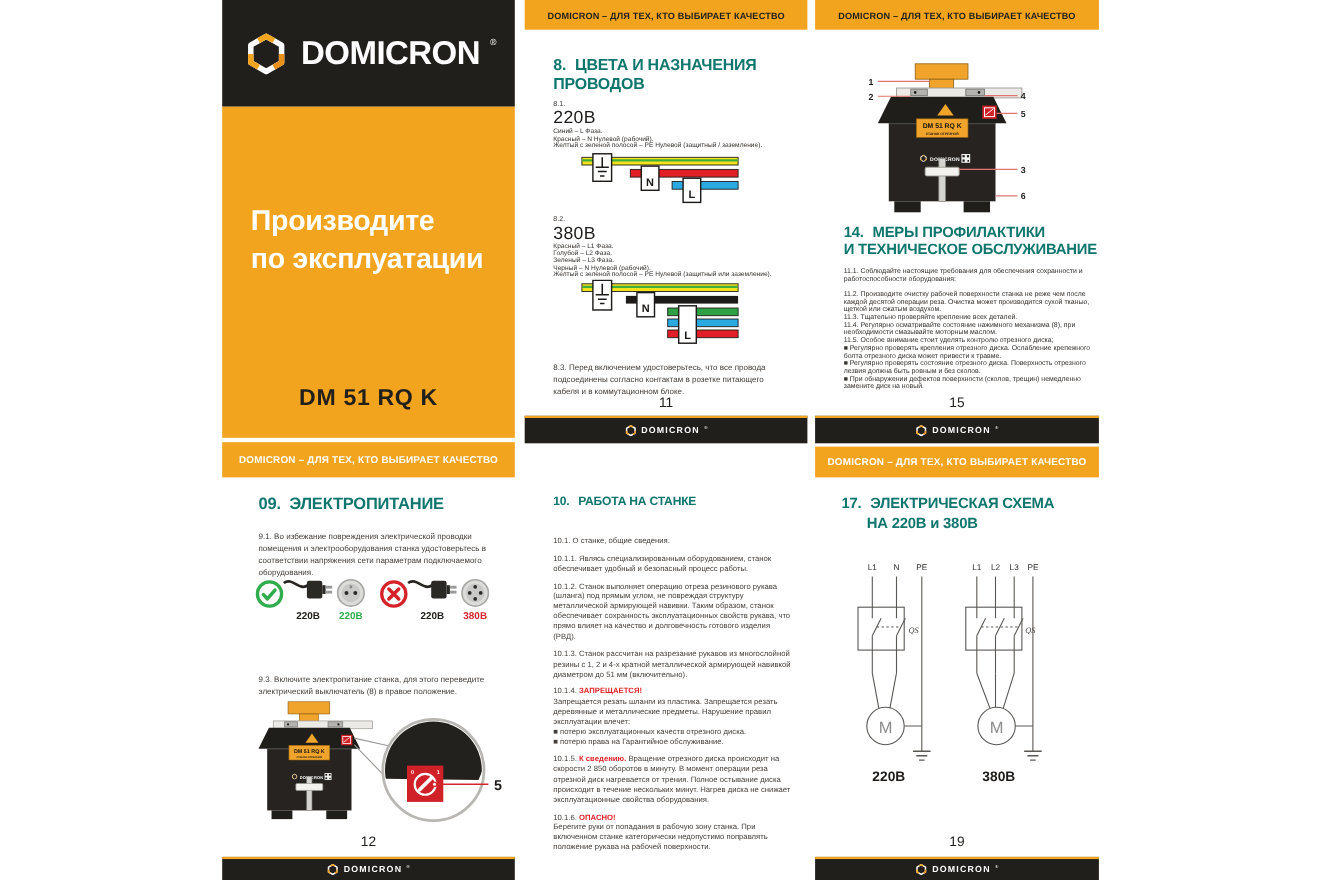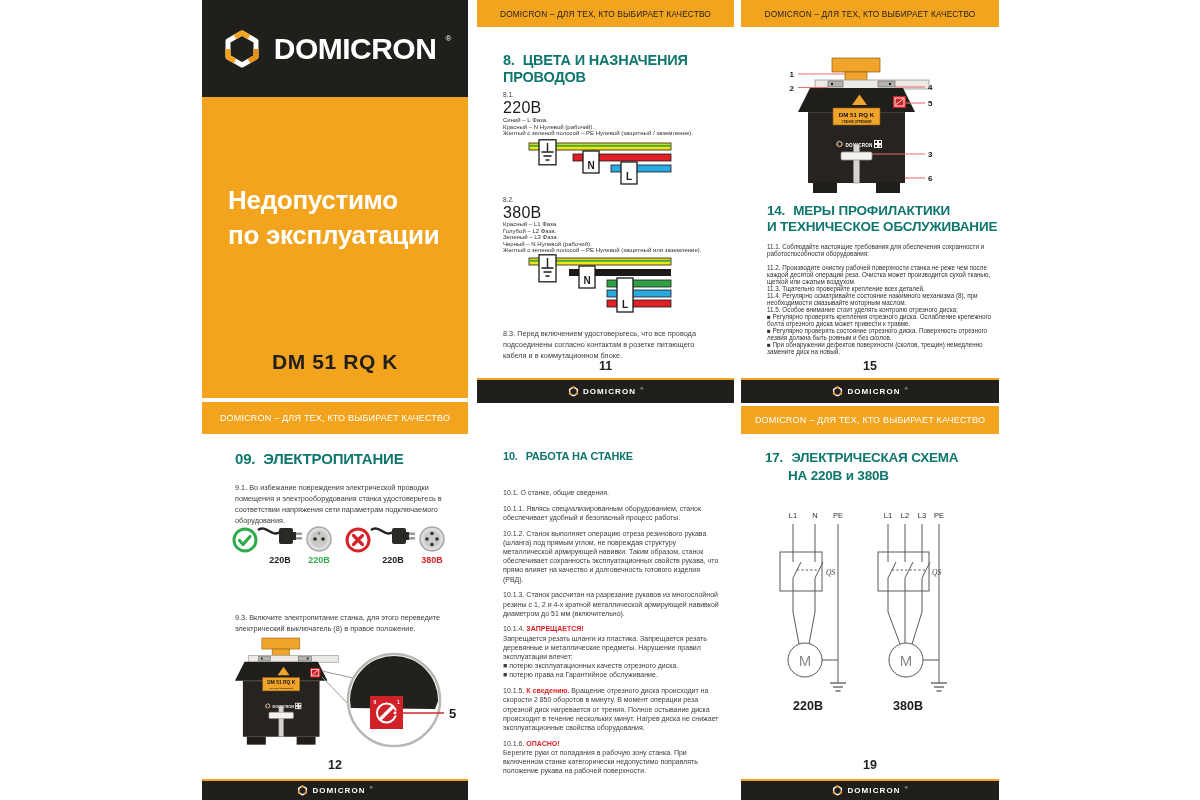--- a/index.html
+++ b/index.html
@@ -3,38 +3,38 @@
 <meta charset="utf-8">
 <style>
   *{box-sizing:border-box;margin:0;padding:0}
   body{background:#fff;font-family:"Liberation Sans",sans-serif}
   #canvas{position:relative;width:1200px;height:800px;background:#ffffff;overflow:hidden;margin:0 auto}
   .col{position:absolute;top:0;height:800px}
   #col-left{left:202px;width:266px}
   #col-mid{left:477px;width:257px}
   #col-right{left:741px;width:258px}
 
-  .bar{position:absolute;left:0;right:0;background:#F2A41F;display:flex;align-items:center;justify-content:center;font-weight:normal}
+  .bar{position:absolute;left:0;right:0;background:#F2A41F;display:flex;align-items:center;justify-content:center;font-weight:bold}
   .bar.top{top:0;height:27px;font-size:8.3px;color:#211F1C;letter-spacing:.15px}
   .bar.mid{font-size:9px;color:#ffffff;letter-spacing:.2px}
 
   .cover-header{position:absolute;top:0;left:0;right:0;height:97px;background:#211F1C;display:flex;align-items:center;justify-content:center;gap:9px}
   .logo-word{color:#fff;font-weight:bold;font-size:30px;letter-spacing:-.5px}
   .logo-reg{color:#fff;font-size:8px;margin-top:-20px}
   .cover-main{position:absolute;top:97px;left:0;right:0;height:301px;background:#F2A41F}
   .cover-title{position:absolute;left:26px;top:86px;color:#fff;font-weight:bold;font-size:26px;line-height:35px;letter-spacing:-.3px}
   .cover-model{position:absolute;left:0;right:0;top:253px;text-align:center;color:#211F1C;font-weight:bold;font-size:21px;letter-spacing:.6px}
 
   .pfoot{position:absolute;left:0;right:0;background:#211F1C;border-top:2px solid #F2A41F;display:flex;align-items:center;justify-content:center;gap:4px}
   .pfoot.t{top:378px;height:25px}
   .pfoot.b{top:779px;height:21px}
   .ft{color:#fff;font-weight:bold;font-size:8px;letter-spacing:1.1px}
   .freg{color:#fff;font-size:4px;margin-top:-7px}
 
-  .pagenum{position:absolute;left:0;right:0;text-align:center;font-weight:bold;font-size:12.5px;color:#211F1C}
+  .pagenum{position:absolute;left:0;right:0;text-align:center;font-weight:normal;font-size:12.5px;color:#211F1C}
 
   .hsec{position:absolute;font-weight:bold;color:#0f766e;letter-spacing:-.2px;white-space:nowrap}
   .hnum{margin-right:8px}
   .bt{position:absolute;color:#403C38;font-size:7.3px;line-height:11px}
   .wire-lines{position:absolute;color:#34312E;font-size:6px;line-height:6.6px}
   .sec11-body{position:absolute;color:#34312E;font-size:6.3px;line-height:7px}
   .sec11-body p.gap{margin-bottom:7px}
   .sec10-body{position:absolute;color:#403C38;font-size:7px;line-height:9.2px}
   .sec10-body p{margin-bottom:6.5px}
   .sec10-body p.tight{margin-bottom:0}
@@ -95,21 +95,21 @@
     <div class="cover-header">
       <svg width="46" height="46">
           <use href="#hexlogo" x="3" y="3" width="40" height="40"></use>
         </svg>
       <span class="logo-word">DOMICRON</span>
       <span class="logo-reg">®</span>
     </div>
 
     <div class="cover-main">
       <div class="cover-title">
-        <div>Недопустимо</div>
+        <div>Производите</div>
         <div>по эксплуатации</div>
       </div>
       <div class="cover-model">DM 51 RQ K</div>
     </div>
 
     <div class="bar mid" style="top:402px;height:32px">
       <span>DOMICRON – ДЛЯ ТЕХ, КТО ВЫБИРАЕТ КАЧЕСТВО</span>
     </div>
 
     <div class="hsec" style="top:450px;left:33px;font-size:15px">

